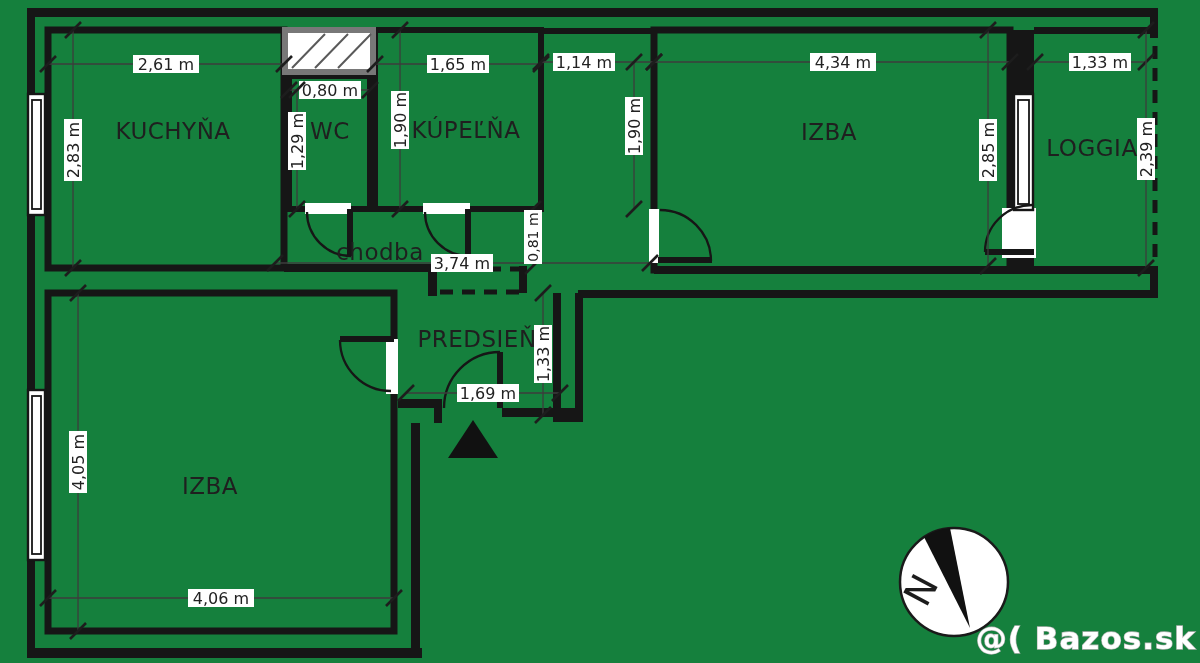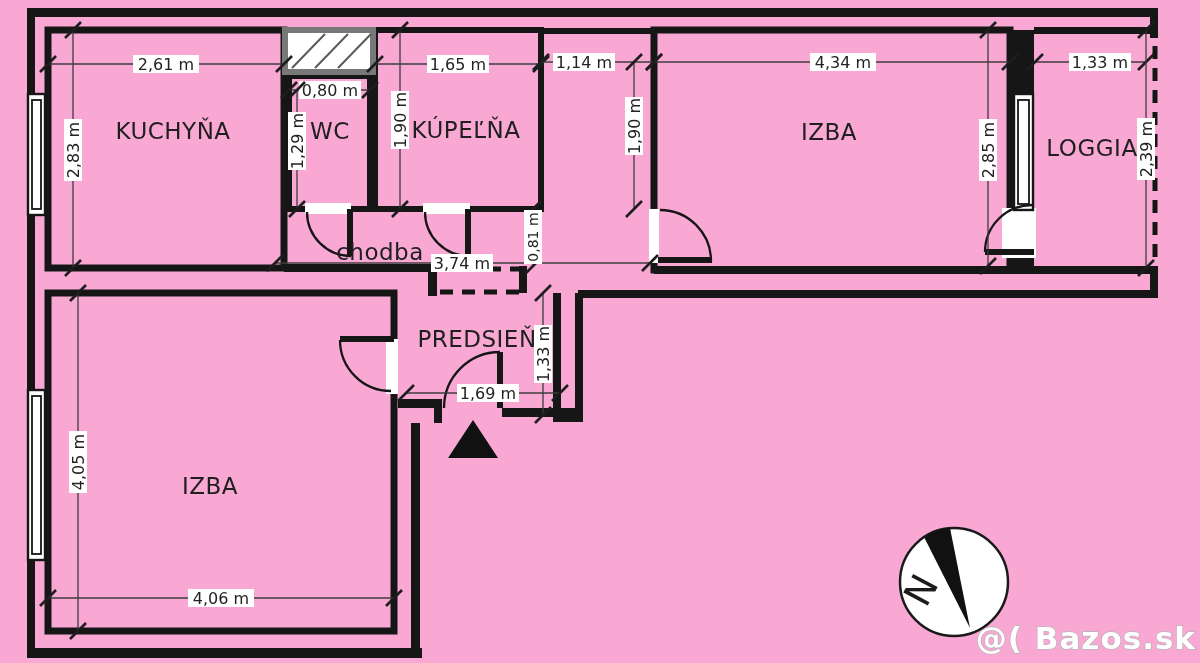--- a/index.html
+++ b/index.html
@@ -1,16 +1,16 @@
 <!DOCTYPE html>
 <html><head>
 <meta charset="utf-8">
 <style>
   html,body{margin:0;padding:0;background:#fff;}
-  .stage{position:relative;width:1200px;height:663px;background:#f9a8d4;overflow:hidden;
+  .stage{position:relative;width:1200px;height:663px;background:#15803d;overflow:hidden;
          font-family:"DejaVu Sans",sans-serif;}
   svg{display:block}
   .wall{fill:#161616}
   .rm{fill:none;stroke:#161616;stroke-width:7}
   .rm6{fill:none;stroke:#161616;stroke-width:6}
   .cut{fill:#ffffff}
   .leaf{fill:#161616}
   .arc{fill:none;stroke:#161616;stroke-width:2.3}
   .dl{stroke:#3c3c3c;stroke-width:1.3;fill:none}
   .dt{stroke:#1d1d1d;stroke-width:2.6;fill:none}

